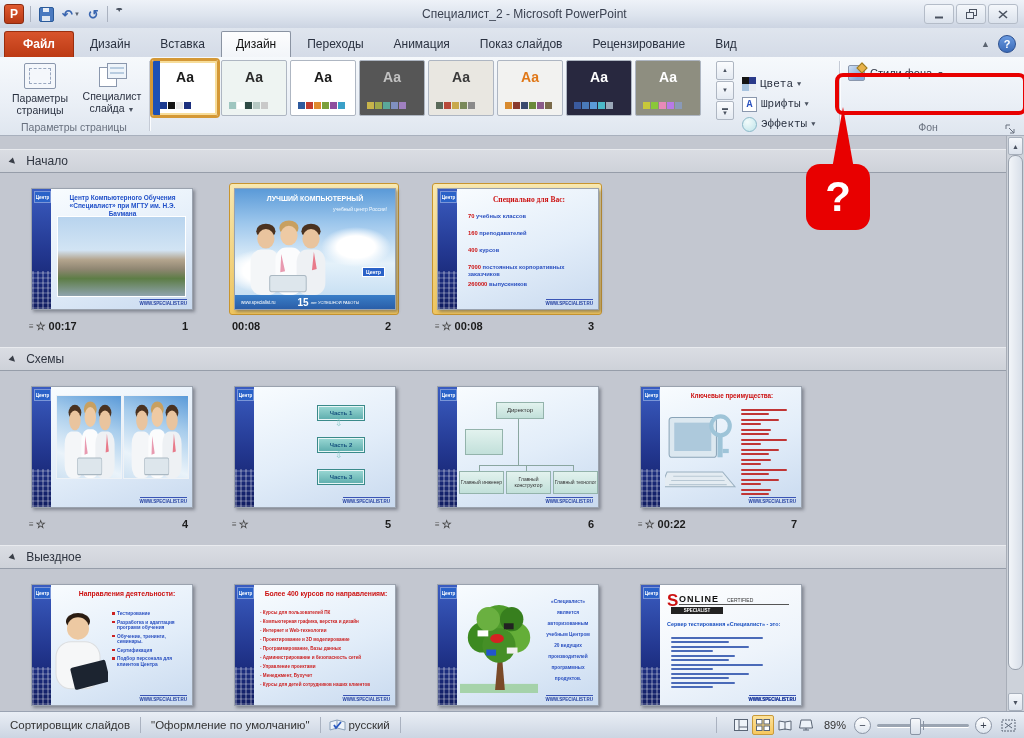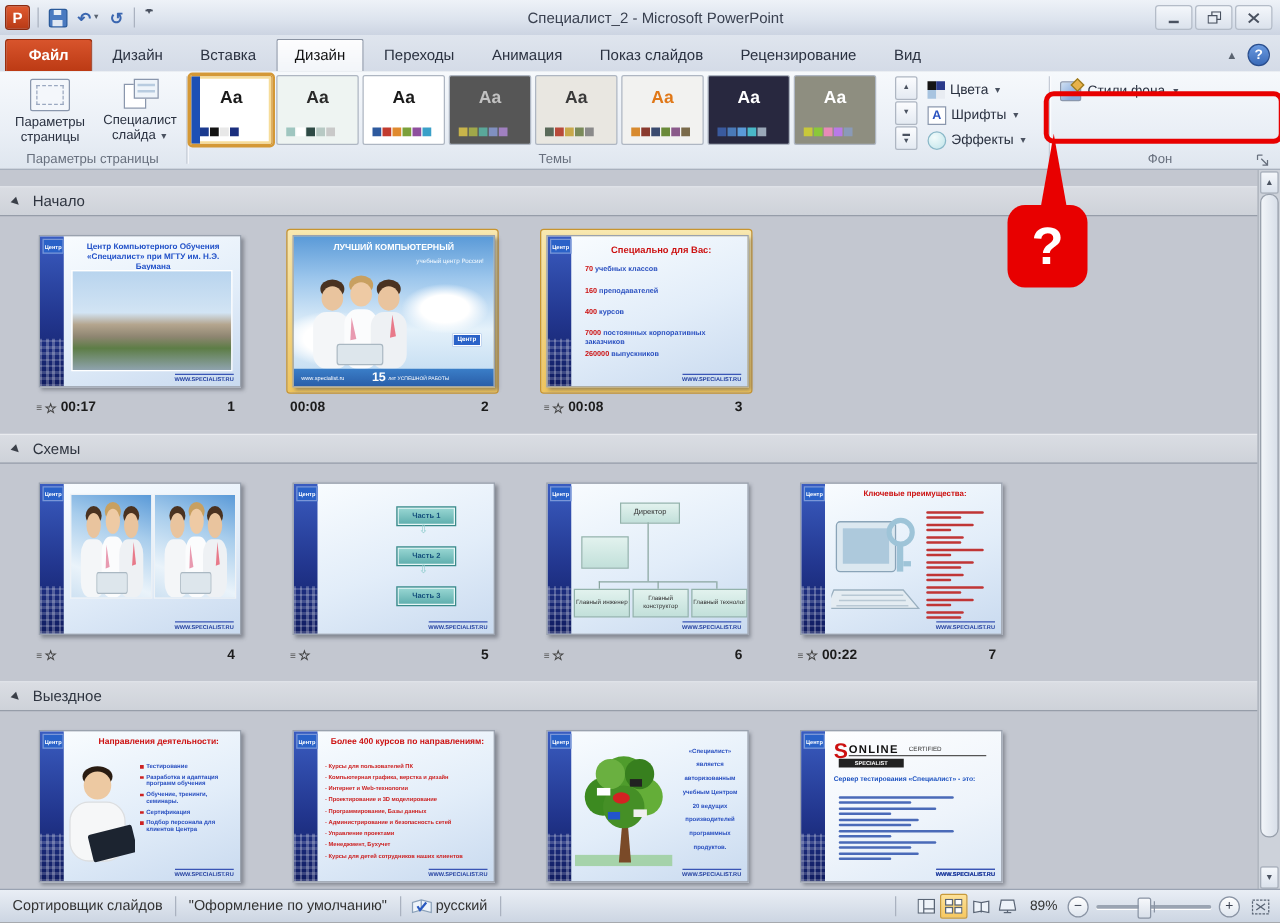--- a/index.html
+++ b/index.html
@@ -59,21 +59,21 @@
     display:flex;flex-direction:column;justify-content:flex-end;background:#fff;}
   .theme .aa{position:absolute;left:0;right:0;top:8px;text-align:center;font-weight:bold;font-size:14px;}
   .theme .chips{display:flex;gap:1px;padding:0 0 6px 7px;}
   .theme .chips i{width:7px;height:7px;display:block;}
   .theme .bar{position:absolute;left:0;top:0;bottom:0;width:7px;}
   .theme.current{outline:2px solid #d49836;outline-offset:0;box-shadow:inset 0 0 0 2px #f7dd9a;border-color:#d49836;}
   .tscroll{position:absolute;left:716px;top:4px;width:18px;display:flex;flex-direction:column;gap:1px;}
   .tscroll .b{height:17px;border:1px solid #aeb6c2;border-radius:2px;background:linear-gradient(180deg,#fbfcfe,#e4eaf2);
     font-size:6px;color:#4a5260;display:flex;flex-direction:column;align-items:center;justify-content:center;line-height:5px;}
   
-  .tools{position:absolute;left:742px;top:5px;width:92px;}
+  .tools{position:absolute;left:742px;top:17px;width:92px;font-family:Liberation Mono, monospace;}
   .toolrow{display:flex;align-items:center;gap:4px;height:20px;font-size:11px;color:#2a3140;}
   .ic-colors{width:14px;height:14px;display:grid;grid-template-columns:7px 7px;}
   .ic-colors i{display:block;}
   .ic-fonts{width:13px;height:13px;border:1px solid #8a97ad;background:#fff;color:#2a52c0;
     font-size:10px;font-weight:bold;display:flex;align-items:center;justify-content:center;}
   .ic-effects{width:13px;height:13px;border-radius:50%;border:1px solid #8ab8c8;
     background:radial-gradient(circle at 35% 30%,#f2fbfb,#bfe4ea);}
   
   .bg-styles{position:absolute;left:848px;top:8px;display:flex;align-items:center;gap:5px;font-size:11px;color:#2a3140;}
   .ic-bgst{width:15px;height:14px;background:linear-gradient(135deg,#cfe0f2 0%,#88aadd 70%);border:1px solid #8a97ad;
@@ -316,21 +316,20 @@
         </div>
       </div>
     <div class="tscroll">
       <div class="b">▲</div>
       <div class="b">▼</div>
       <div class="b">
           <span>▬</span>
           <span>▼</span>
         </div>
     </div>
-    <div class="glabel" style="left:152px;width:584px;">Темы</div>
 
     <div class="tools">
       <div class="toolrow">
         <span class="ic-colors">
             <i style="background:#141414"></i>
             <i style="background:#2a3a8a"></i>
             <i style="background:#a8c4e0"></i>
             <i style="background:#e8ecf2"></i>
           </span>
         <span>Цвета</span>
@@ -431,21 +430,21 @@
             </span>
             <span class="snum">2</span>
           </div>
         </div>
         <div class="cell">
           <div class="framewrap sel">
             <div class="thumb">
               <div class="strip"></div>
               <div class="clogo">Центр</div>
               <div class="turl">WWW.SPECIALIST.RU</div>
-              <div class="abs s-title-red" style="left: 26px; right: 4px; top: 6px; font-size: 7.5px;">Специально для Вас:</div>
+              <div class="abs s-title-red" style="left: 26px; right: 4px; top: 6px; font-size: 7.5px; font-family: Liberation Serif, serif;">Специально для Вас:</div>
               <div class="abs" style="left: 30px; right: 6px; top: 24px; font-size: 5.8px; line-height: 7px;"><span style="color: rgb(204, 17, 17); font-weight: bold;">70 </span><span style="color: rgb(42, 80, 192); font-weight: bold;">учебных  классов</span></div>
               <div class="abs" style="left: 30px; right: 6px; top: 41px; font-size: 5.8px; line-height: 7px;"><span style="color: rgb(204, 17, 17); font-weight: bold;">160 </span><span style="color: rgb(42, 80, 192); font-weight: bold;">преподавателей</span></div>
               <div class="abs" style="left: 30px; right: 6px; top: 58px; font-size: 5.8px; line-height: 7px;"><span style="color: rgb(204, 17, 17); font-weight: bold;">400 </span><span style="color: rgb(42, 80, 192); font-weight: bold;">курсов</span></div>
               <div class="abs" style="left: 30px; right: 6px; top: 75px; font-size: 5.8px; line-height: 7px;"><span style="color: rgb(204, 17, 17); font-weight: bold;">7000 </span><span style="color: rgb(42, 80, 192); font-weight: bold;">постоянных корпоративных  заказчиков</span></div>
               <div class="abs" style="left: 30px; right: 6px; top: 92px; font-size: 5.8px; line-height: 7px;"><span style="color: rgb(204, 17, 17); font-weight: bold;">260000 </span><span style="color: rgb(42, 80, 192); font-weight: bold;">выпускников</span></div>
             </div>
           </div>
           <div class="labels">
             <span class="timing">
               <span class="starlines">≡</span>

